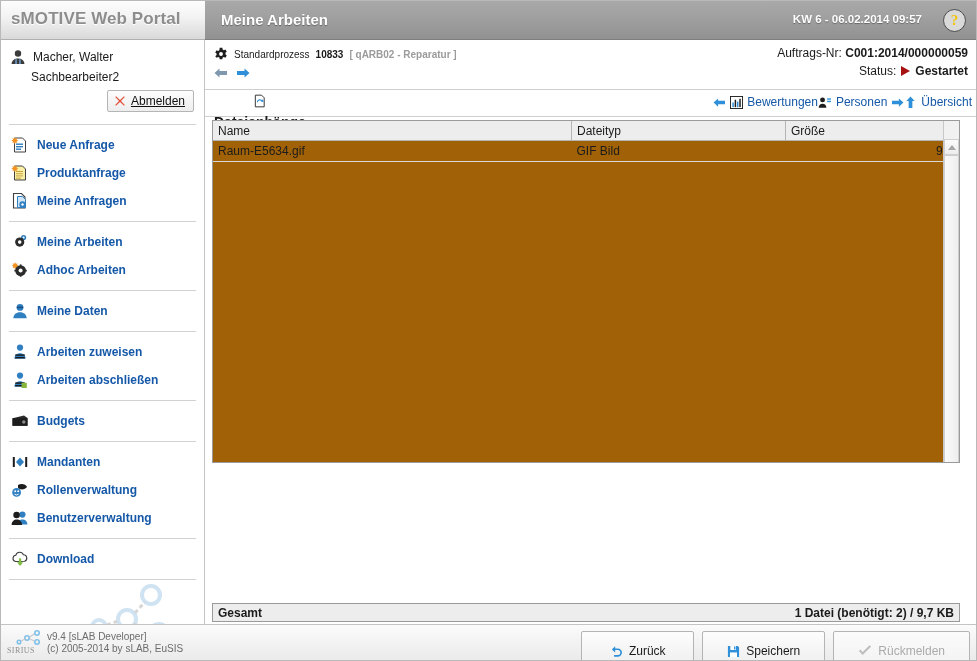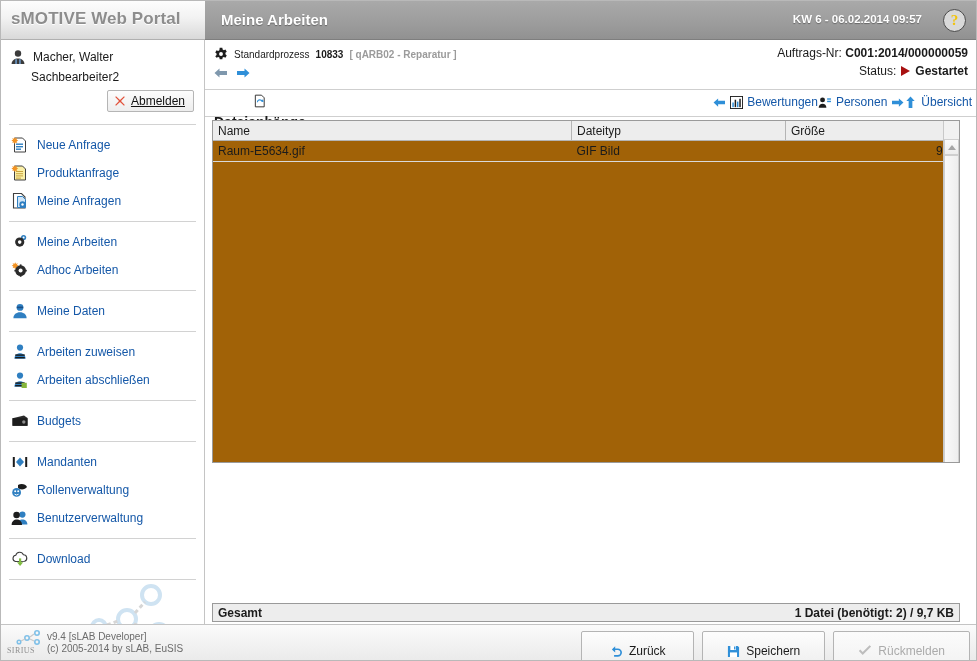--- a/index.html
+++ b/index.html
@@ -94,20 +94,21 @@
   .navlist{ padding:0; margin:0; list-style:none; }
   .nav-item{
     display:flex; align-items:center; gap:8px;
     padding:4px 8px 4px 10px;
     height:20px;
     cursor:pointer;
   }
   .nav-item .lbl{
     font-size:12px; color:#1558a8;
     white-space:nowrap;
+    font-weight:bold;
   }
   .nav-ico{ width:18px; height:18px; flex:0 0 18px; position:relative; }
 
   .sirius-block{
     position:relative; height:86px; margin-top:6px;
   }
   .sirius-word{
     position:absolute; left:52px; top:36px;
     font-size:27px; letter-spacing:1px; color:#c9c9c9;
     font-family:"Liberation Serif", serif;

